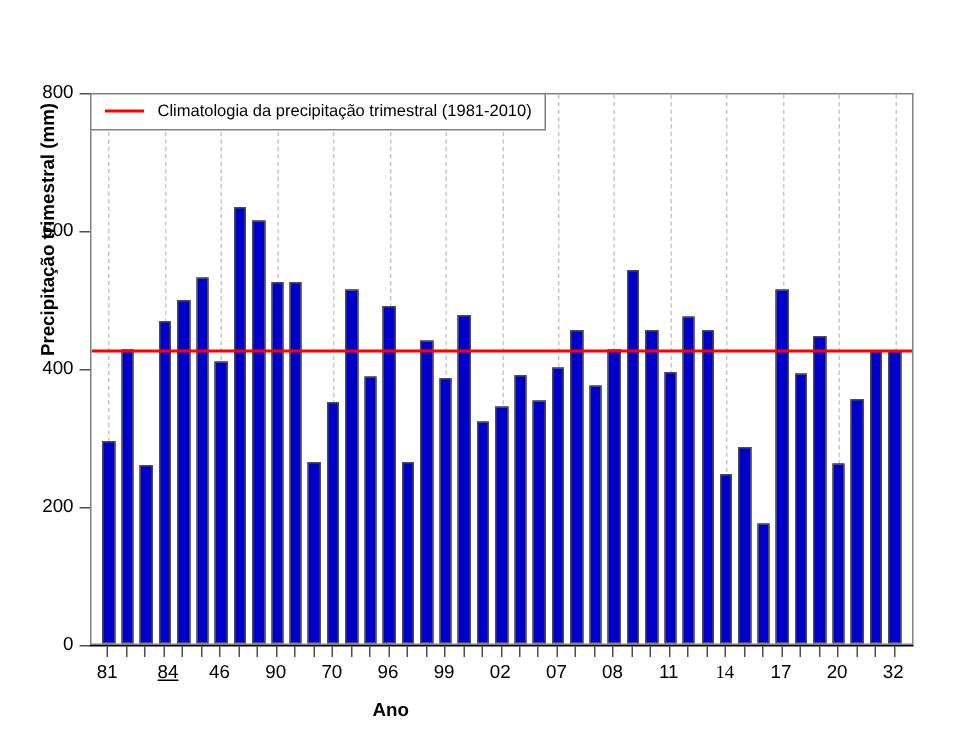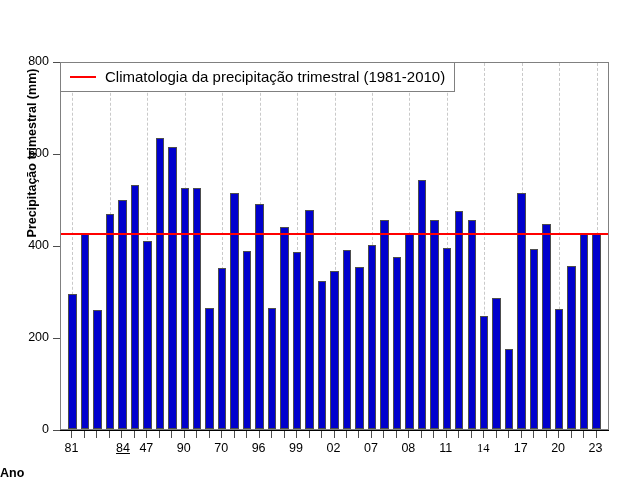--- a/index.html
+++ b/index.html
@@ -48,21 +48,21 @@
     font-size: 12.5px;
     font-weight: bold;
     color: #000000;
     white-space: nowrap;
   }
   #xlabel {
     position: absolute;
     left: 0;
     top: 466px;
     width: 521px;
-    text-align: left;
+    text-align: center;
     font-size: 12.5px;
     font-weight: bold;
     color: #000000;
   }
 
   
   #plot-area {
     position: absolute;
     left: 60px;
     top: 62px;
@@ -112,21 +112,21 @@
     gap: 9px;
     z-index: 5;
   }
   #legend-swatch {
     width: 26px;
     height: 0;
     border-top: 2px solid #FF0000;
     flex: 0 0 auto;
   }
   #legend-text {
-    font-size: 15px;
+    font-size: 11px;
     color: #000000;
     white-space: nowrap;
   }
 
   
   #attribution {
     position: absolute;
     left: 461px;
     top: 69px;
     font-size: 11.5px;
@@ -271,25 +271,25 @@
     <div class="ytick-label" style="top: 238px;">400</div>
     <div class="ytick-line" style="top: 154px;"></div>
     <div class="ytick-label" style="top: 146px;">600</div>
     <div class="ytick-line" style="top: 62px;"></div>
     <div class="ytick-label" style="top: 54px;">800</div>
     <div class="xtick-line" style="left: 71.48px;"></div>
     <div class="xtick-label" style="left: 71.48px;">81</div>
     <div class="xtick-line" style="left: 83.96px;"></div>
     <div class="xtick-line" style="left: 96.43px;"></div>
     <div class="xtick-line" style="left: 108.91px;"></div>
-    <div class="xtick-label" style="left: 123px; text-decoration: underline;">84</div>
+    <div class="xtick-label" style="left: 112px; text-decoration: underline;">84</div>
     <div class="xtick-line" style="left: 121.39px;"></div>
     <div class="xtick-line" style="left: 133.87px;"></div>
     <div class="xtick-line" style="left: 146.34px;"></div>
-    <div class="xtick-label" style="left: 146.34px;">47</div>
+    <div class="xtick-label" style="left: 146.34px;">46</div>
     <div class="xtick-line" style="left: 158.82px;"></div>
     <div class="xtick-line" style="left: 171.3px;"></div>
     <div class="xtick-line" style="left: 183.77px;"></div>
     <div class="xtick-label" style="left: 183.77px;">90</div>
     <div class="xtick-line" style="left: 196.25px;"></div>
     <div class="xtick-line" style="left: 208.73px;"></div>
     <div class="xtick-line" style="left: 221.21px;"></div>
     <div class="xtick-label" style="left: 221.21px;">70</div>
     <div class="xtick-line" style="left: 233.68px;"></div>
     <div class="xtick-line" style="left: 246.16px;"></div>
@@ -323,14 +323,14 @@
     <div class="xtick-line" style="left: 508.18px;"></div>
     <div class="xtick-line" style="left: 520.66px;"></div>
     <div class="xtick-label" style="left: 520.66px;">17</div>
     <div class="xtick-line" style="left: 533.14px;"></div>
     <div class="xtick-line" style="left: 545.62px;"></div>
     <div class="xtick-line" style="left: 558.09px;"></div>
     <div class="xtick-label" style="left: 558.09px;">20</div>
     <div class="xtick-line" style="left: 570.57px;"></div>
     <div class="xtick-line" style="left: 583.05px;"></div>
     <div class="xtick-line" style="left: 595.52px;"></div>
-    <div class="xtick-label" style="left: 595.52px;">23</div>
+    <div class="xtick-label" style="left: 595.52px;">32</div>
   </div>
 
 </body></html>

